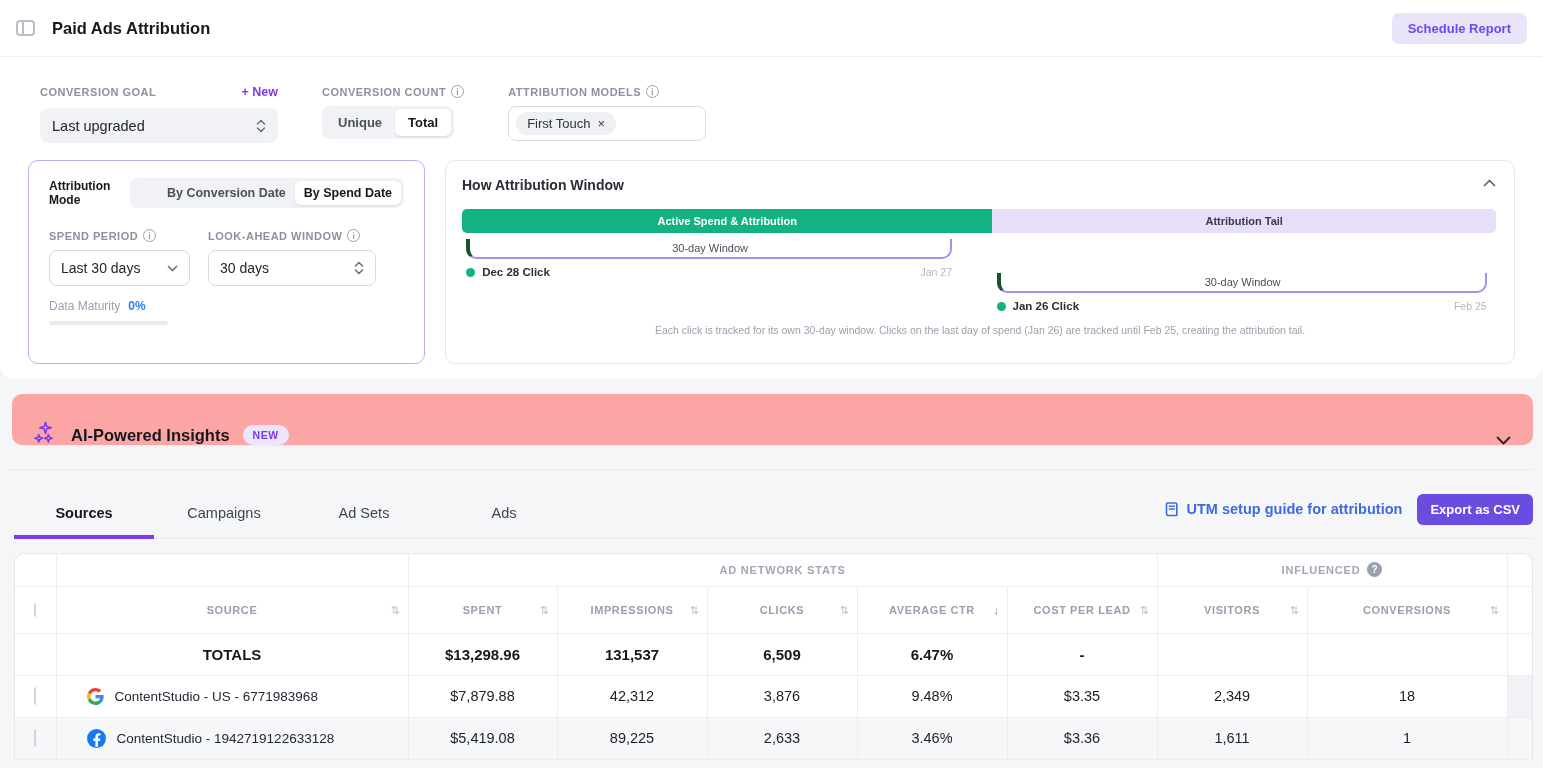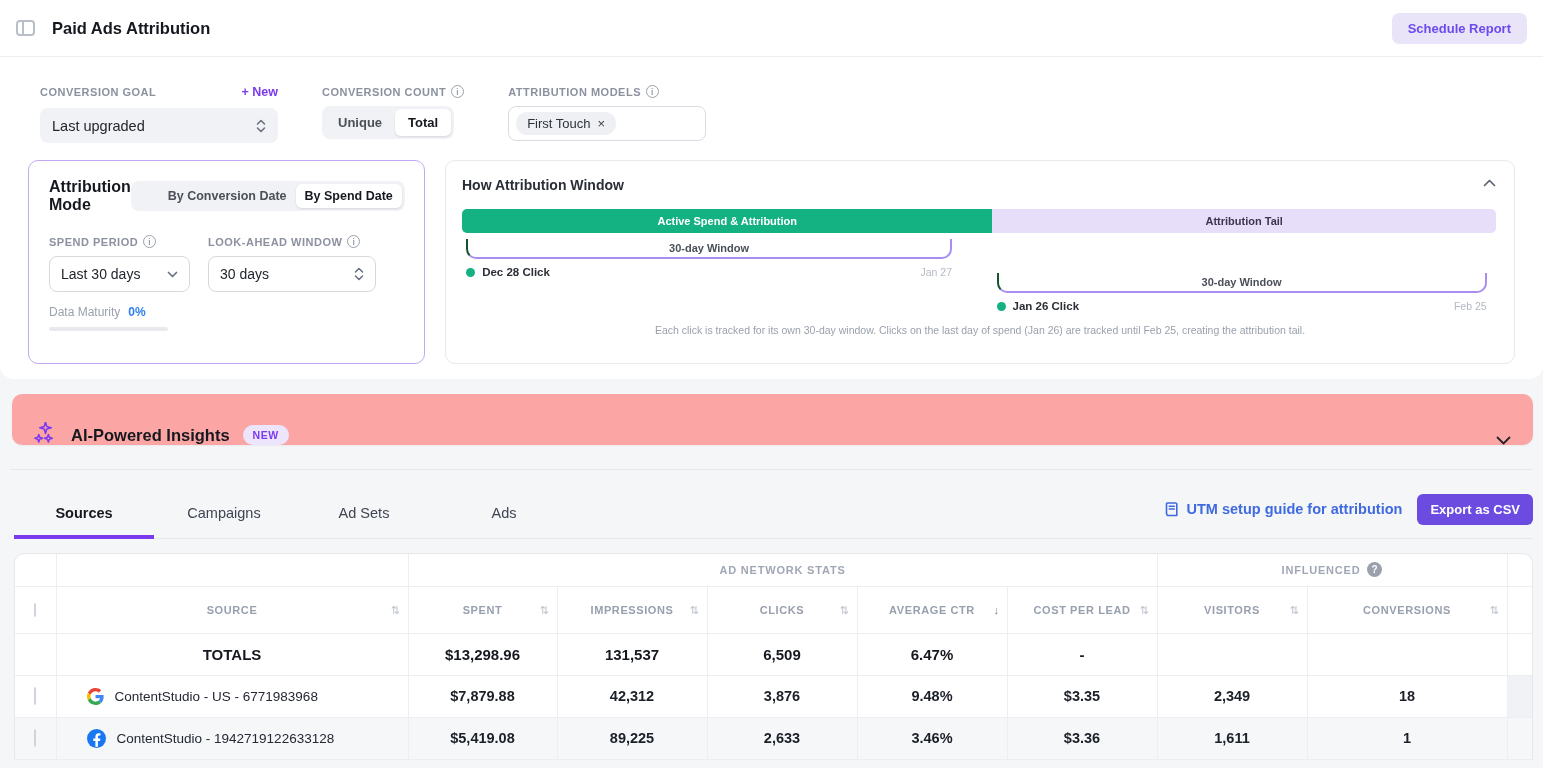--- a/index.html
+++ b/index.html
@@ -27,38 +27,38 @@
   .seg-opt { font-size:13px; color:#4b5058; padding:6px 13px; border-radius:6px; cursor:pointer; white-space:nowrap;font-weight:bold; }
   .seg-opt.sel { background:#fff; font-weight:bold; color:#15181e; box-shadow:0 1px 2px rgba(20,22,30,.12); }
   .models-box { margin-top:8px; min-width:198px; height:35px; border:1px solid #d9dce2; border-radius:8px; display:flex; align-items:center; padding:0 7px; }
   .chip { background:#eef0f3; border-radius:14px; padding:4px 11px; font-size:13px; color:#2e333c; display:inline-flex; align-items:center; gap:7px; }
   .chip-x { cursor:pointer; color:#3c414a; font-size:13px; line-height:1; }
 
   
   .cards-row { display:flex; gap:20px; margin-top:17px; margin-left:-12px; }
   .mode-card { width:397px; min-height:198px; border:1px solid #c2a9f3; border-radius:10px; padding:17px 20px; background:#fff; }
   .mode-head { display:flex; align-items:center; justify-content:space-between; }
-  .mode-title { font-size:16px; font-weight:bold; color:#15181e; }
+  .mode-title { font-size:12px; font-weight:bold; color:#15181e; }
   .seg.small { margin-top:0;padding-left:28px; }
   .seg.small .seg-opt { font-size:12.5px; padding:5px 9px; }
   .mode-fields { display:flex; gap:18px; margin-top:21px; }
   .select-box { margin-top:8px; height:36px; background:#fff; border:1px solid #d6dade; border-radius:8px; display:flex; align-items:center; justify-content:space-between; padding:0 11px; font-size:14px; color:#22262e; cursor:pointer; }
   .w140 { width:141px; } .w168 { width:168px; }
   .maturity-row { margin-top:13px; font-size:12px; color:#9aa1ad; display:flex; gap:8px; align-items:center; }
   .maturity-val { color:#2f80ed; font-weight:bold; }
   .maturity-track { width:119px; height:4px; border-radius:2px; background:#e8eaee; margin-top:8px; }
 
   .haw-card { flex:1; border:1px solid #e7e9ed; border-radius:10px; padding:16px; background:#fff; position:relative; }
   .haw-title { font-size:14px; font-weight:bold; color:#2a2e36; }
   .haw-collapse { position:absolute; top:18px; right:18px; cursor:pointer; }
   .timeline { position:relative; height:150px; margin-top:4px; }
   .bar-row { position:absolute; left:0; right:2px; top:12px; height:24px; display:flex; }
   .bar-active { width:51.3%; border-radius:5px 0 0 5px; display:flex; align-items:center; justify-content:center; color:#fff; font-size:11px; font-weight:bold; }
   .bar-tail { flex:1; border-radius:0 5px 5px 0; display:flex; align-items:center; justify-content:center; color:#3c3650; font-size:11px; font-weight:bold; }
-  .bracket { position:absolute; height:20px; border-left:2px solid #14532d; border-right:2px solid #a98ef0; border-bottom:2px solid #a98ef0; border-radius:0 0 10px 10px; display:flex; align-items:center; justify-content:center; font-size:11px; font-weight:bold; color:#4a4f5a; }
+  .bracket { position:absolute; height:20px; border-left:4px solid #14532d; border-right:2px solid #a98ef0; border-bottom:2px solid #a98ef0; border-radius:0 0 10px 10px; display:flex; align-items:center; justify-content:center; font-size:11px; font-weight:normal; color:#4a4f5a; }
   .bk1 { left:.4%; width:46.9%; top:42px; }
   .bk2 { left:51.6%; width:47.3%; top:76px; }
   .tl-labels { position:absolute; display:flex; justify-content:space-between; align-items:center; }
   .lb1 { left:.4%; width:46.9%; top:69px; }
   .lb2 { left:51.6%; width:47.3%; top:103px; }
   .click-lab { display:flex; align-items:center; gap:7px; font-size:11.5px; font-weight:bold; color:#2b2f36; }
   .gdot { width:9px; height:9px; border-radius:50%; background:#14b183; }
   .date-lab { font-size:10.5px; color:#b3b9c3; }
   .haw-caption { position:absolute; left:0; right:0; top:127px; text-align:center; font-size:10.5px; color:#9aa1ad; }
 
@@ -85,21 +85,21 @@
   td:last-child, th:last-child { border-right:none; }
   tr.bordered td, tr.bordered th { border-bottom:1px solid #eceef1; }
   .grp-row td { height:32px; font-size:11px; font-weight:bold; color:#a0a7b4; letter-spacing:.8px; text-align:center; }
   .grp-cell-inner { display:inline-flex; align-items:center; gap:7px; }
   .q-icon { width:15px; height:15px; border-radius:50%; background:#9aa1ad; color:#fff; font-size:10px; font-weight:bold; display:inline-flex; align-items:center; justify-content:center; }
   .hdr-row th { height:47px; font-size:11px; font-weight:bold; color:#98a0ae; letter-spacing:.6px; position:relative; text-align:center; }
   .sort-ic { position:absolute; right:7px; top:50%; transform:translateY(-50%); font-size:11px; color:#bcc2cd; font-weight:normal; cursor:pointer; }
   .sort-ic.desc { color:#7a8494; }
   .cb { width:18px; height:18px; border:1.5px solid #d1d5db; border-radius:5px; background:#fff; margin:0 auto; cursor:pointer; }
   .totals-row td { height:42px; font-size:15px; font-weight:bold; color:#15181e; text-align:center; }
-  .data-row td { height:42px; font-size:14.5px; font-weight:bold; color:#1b1f27; text-align:center; }
+  .data-row td { height:42px; font-size:14.5px; font-weight:normal; color:#1b1f27; text-align:center; }
   .data-row .src-cell { text-align:left; padding-left:30px; font-weight:normal; font-size:13.5px; color:#242833; }
   .src-inner { display:flex; align-items:center; gap:11px; }
   .row-alt td { background:#f6f7f9; }
   .filler-data { background:#f1f2f5; }
   svg.chev { display:block; }
 </style>
 </head>
 <body>
 
 <div class="topbar">

